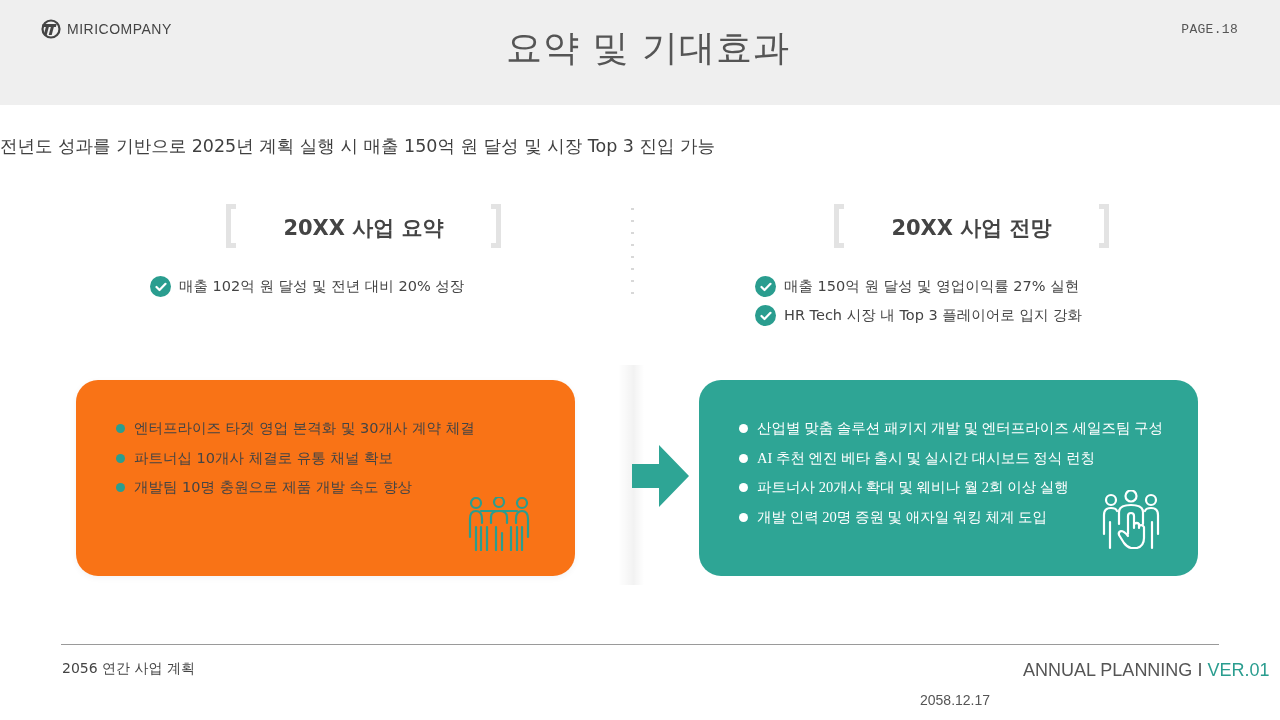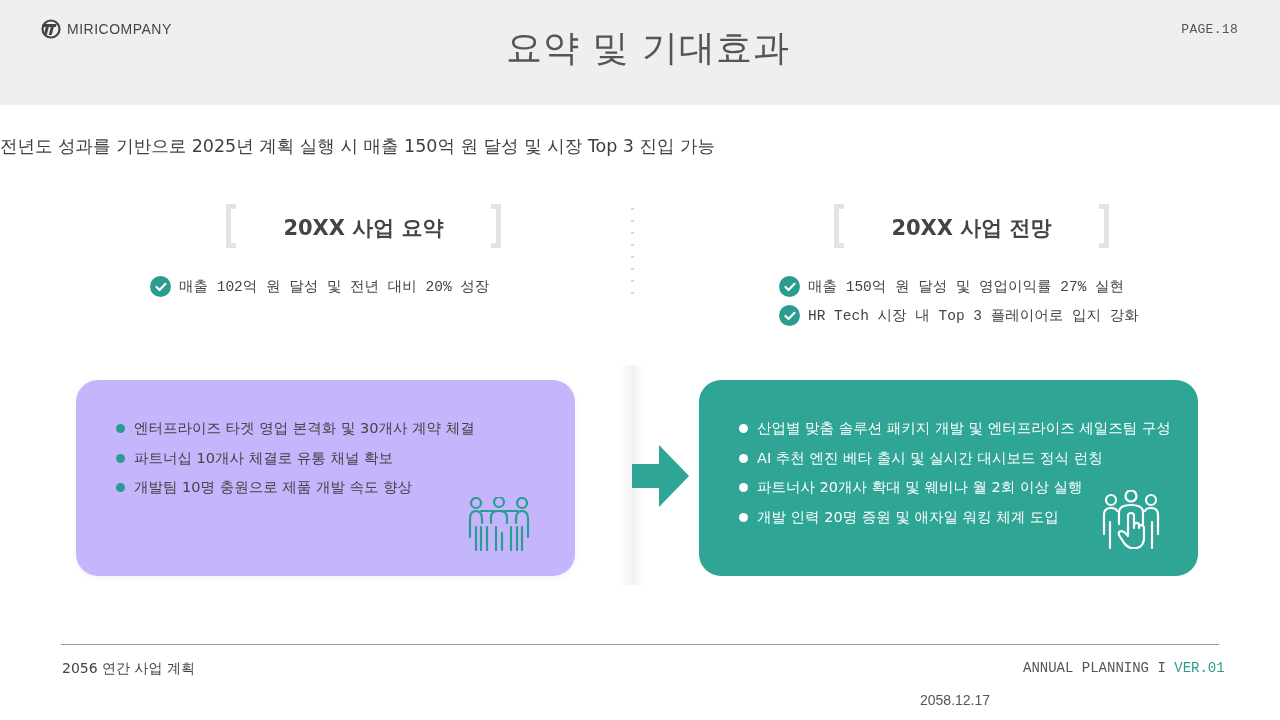--- a/index.html
+++ b/index.html
@@ -19,46 +19,46 @@
   .section-head .bracket { position: absolute; top: 0; width: 10px; height: 44px; border: 5px solid #e3e3e3; }
   .section-head .bracket.left { left: 0; border-right: none; }
   .section-head .bracket.right { right: 0; border-left: none; }
   .section-head .label { font-size: 21px; font-weight: bold; color: #444; }
   .head-left { left: 226px; }
   .head-right { left: 834px; }
 
   .divider-dots { position: absolute; left: 631px; top: 203px; width: 3px; height: 100px; background-image: radial-gradient(circle, #d8d8d8 1.3px, transparent 1.5px); background-size: 3px 12px; }
 
   .checks { position: absolute; list-style: none; }
-  .checks li { display: flex; align-items: center; height: 29px; font-size: 14.5px; color: #444; font-family: Liberation Mono, monospace; }
+  .checks li { display: flex; align-items: center; height: 29px; font-size: 14.5px; color: #444; }
   .checks .check { width: 21px; height: 21px; border-radius: 50%; background: #2a9d8f; margin-right: 8px; display: flex; align-items: center; justify-content: center; flex-shrink: 0; }
   .checks-left { left: 150px; top: 272px; }
-  .checks-right { left: 779px; top: 272px; }
+  .checks-right { left: 755px; top: 272px; }
 
   .card { position: absolute; top: 380px; width: 499px; height: 196px; border-radius: 22px; }
-  .card-left { left: 76px; background: #c4b5fd; box-shadow: 0 2px 6px rgba(0,0,0,0.05); }
+  .card-left { left: 76px; background: #f97316; box-shadow: 0 2px 6px rgba(0,0,0,0.05); }
   .card-right { left: 699px; background: #2ea595; }
   .card ul { list-style: none; position: absolute; left: 40px; top: 34px; }
   .card li { height: 29.5px; display: flex; align-items: center; font-size: 14.5px; }
   .card li .dot { width: 9px; height: 9px; border-radius: 50%; margin-right: 9px; flex-shrink: 0; }
   .card-left li { color: #444; }
   .card-left li .dot { background: #2a9d8f; }
-  .card-right li { color: #ffffff; }
+  .card-right li { color: #ffffff; font-family: Liberation Serif, serif; }
   .card-right li .dot { background: #ffffff; }
   .card-icon { position: absolute; }
   .card-left .card-icon { left: 389px; top: 117px; width: 68px; height: 54px; }
   .card-right .card-icon { left: 402px; top: 110px; width: 60px; height: 62px; }
 
   .shadow-band { position: absolute; left: 618px; top: 365px; width: 26px; height: 220px; background: linear-gradient(to right, rgba(0,0,0,0) 0%, rgba(0,0,0,0.05) 60%, rgba(0,0,0,0) 100%); }
   .arrow { position: absolute; left: 632px; top: 445px; width: 57px; height: 62px; }
 
   .footer-line { position: absolute; left: 61px; top: 644px; width: 1158px; height: 1px; background: #9a9a9a; }
   .footer-left { position: absolute; left: 62px; top: 660px; font-size: 14px; color: #444; }
   .footer-date { position: absolute; left: 920px; top: 660px; font-size: 14px; color: #555; font-family: "Liberation Sans", sans-serif; margin-top: 32px; }
-  .footer-right { position: absolute; left: 1023px; top: 660px; font-size: 14px; color: #555; font-family: Liberation Mono, monospace; }
+  .footer-right { position: absolute; left: 1023px; top: 660px; font-size: 18px; color: #555; font-family: Liberation Sans, sans-serif; }
   .footer-right .ver { color: #2a9d8f; }
 </style>
 </head>
 <body>
 
 <div class="header">
   <div class="logo">
     <svg class="logo-mark" viewBox="0 0 22 20">
       <circle cx="11" cy="10" r="8.5" fill="none" stroke="#444" stroke-width="2.2"></circle>
       <rect x="4" y="5" width="14" height="3" fill="#444" transform="skewX(-15)"></rect>

